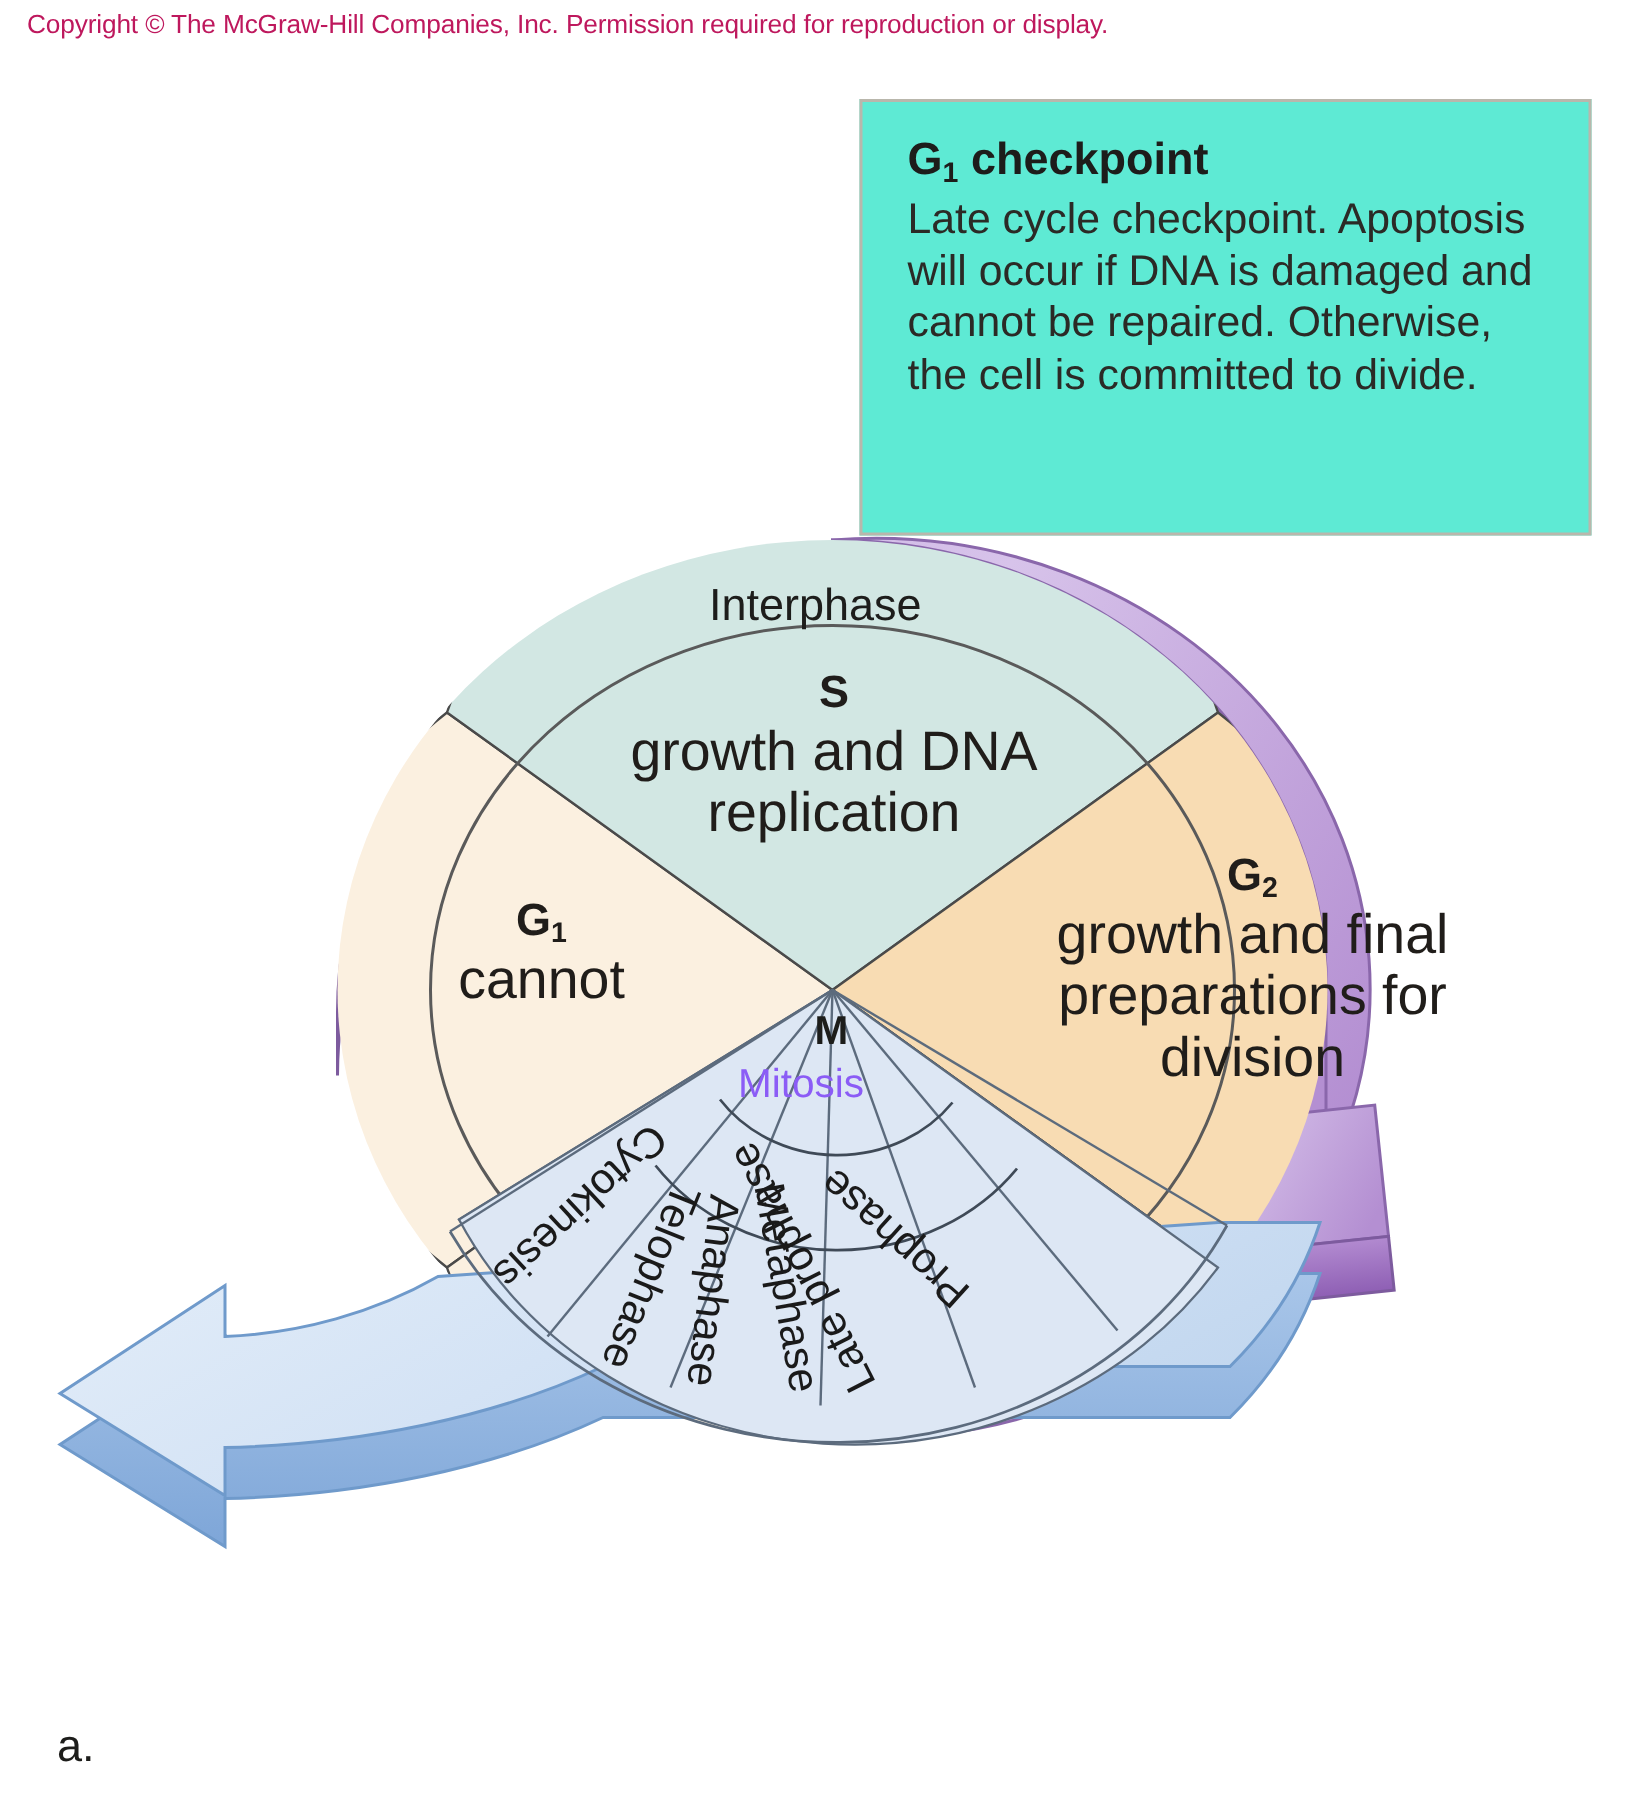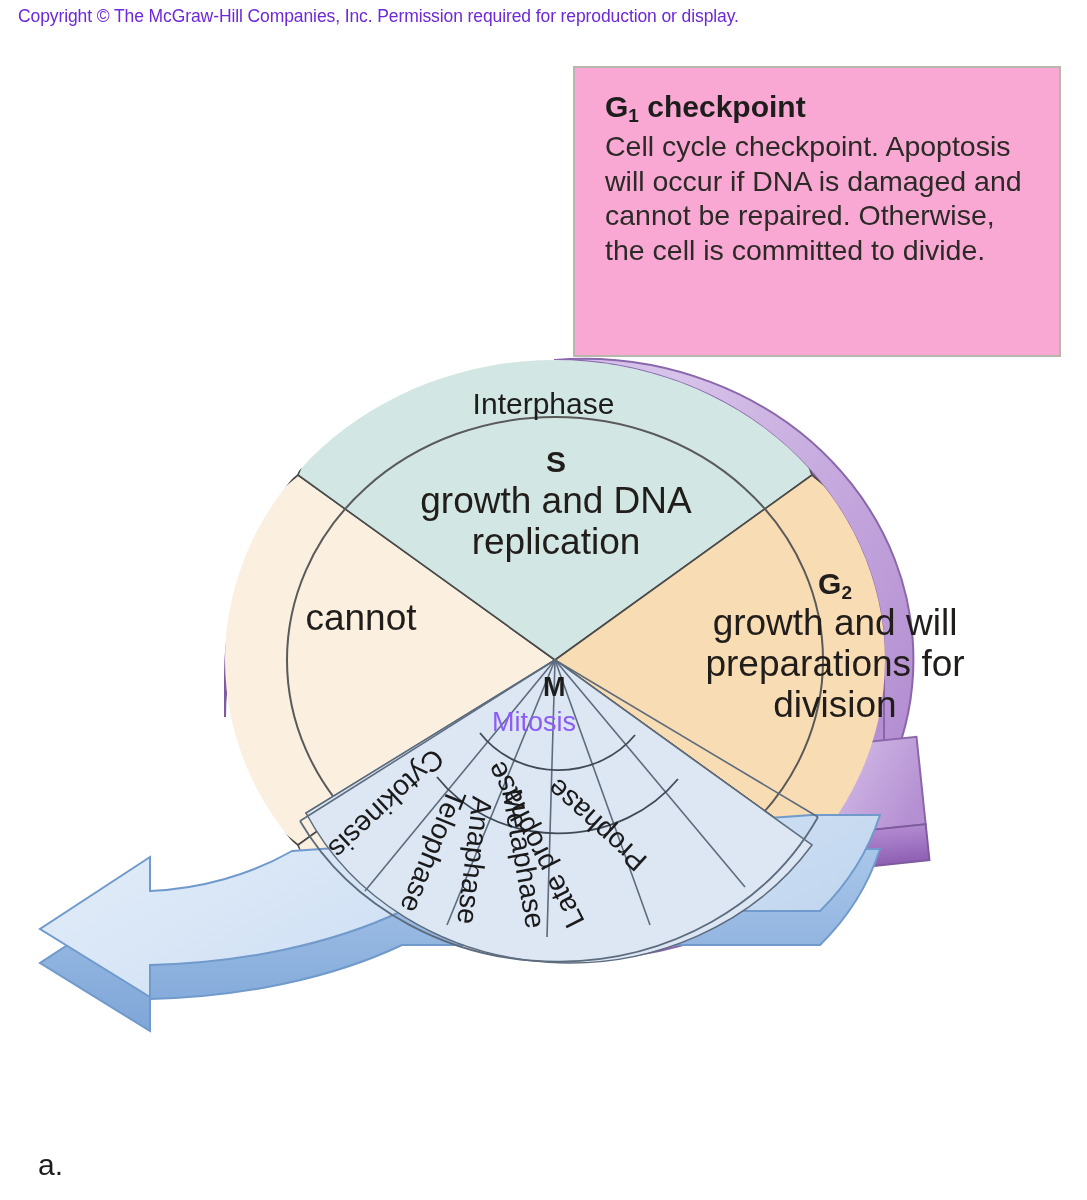--- a/index.html
+++ b/index.html
@@ -5,27 +5,27 @@
   html,body{margin:0;padding:0;}
   body{
     width:1087px;height:1200px;background:#ffffff;
     font-family:"Liberation Sans",sans-serif;
     color:#231f20;overflow:hidden;position:relative;
   }
   #stage{position:absolute;left:0;top:0;width:1087px;height:1200px;}
 
   .copyright{
     position:absolute;left:18px;top:6px;
-    font-size:17.5px;letter-spacing:-0.1px;color:#6d28d9;
+    font-size:17.5px;letter-spacing:-0.1px;color:#be185d;
     white-space:nowrap;
   }
 
   .callout{
     position:absolute;left:573px;top:66px;width:488px;height:291px;
-    background:#f9a8d4;border:2px solid #b9b7ac;
+    background:#5eead4;border:2px solid #b9b7ac;
     box-sizing:border-box;padding:22px 26px 0 30px;
   }
   .callout-title{
     font-size:30px;font-weight:bold;color:#1d1d1b;
     margin:0 0 6px 0;line-height:1.1;
   }
   .callout-title sub{font-size:19px;vertical-align:baseline;position:relative;top:5px;}
   .callout-body{
     font-size:28.5px;line-height:1.215;color:#2b2a26;margin:0;
   }
@@ -58,21 +58,21 @@
 </style>
 </head>
 <body>
 
 <div id="stage">
 
   <div class="copyright">Copyright © The McGraw-Hill Companies, Inc. Permission required for reproduction or display.</div>
 
   <div class="callout">
     <div class="callout-title"><span>G</span><sub>1</sub><span> checkpoint</span></div>
-    <div class="callout-body">Cell cycle checkpoint. Apoptosis will occur if DNA is damaged and cannot be repaired. Otherwise, the cell is committed to divide.</div>
+    <div class="callout-body">Late cycle checkpoint. Apoptosis will occur if DNA is damaged and cannot be repaired. Otherwise, the cell is committed to divide.</div>
   </div>
 
   <div id="diagram">
     <svg width="1087" height="700" viewBox="0 0 1087 700" xmlns="http://www.w3.org/2000/svg">
       <defs>
         <linearGradient id="purpTop" x1="0" y1="0" x2="1" y2="0.6">
           <stop offset="0" stop-color="#c8b0e2"></stop>
           <stop offset="0.45" stop-color="#d7c3ea"></stop>
           <stop offset="1" stop-color="#b48fd2"></stop>
         </linearGradient>
@@ -200,26 +200,27 @@
     </svg>
 
     <div class="lbl interphase">Interphase</div>
 
     <div class="sector-label" style="left:386px;top:100px;width:340px;">
       <span class="hd">S</span>
       <span class="ds">growth and DNA replication</span>
     </div>
 
     <div class="sector-label" style="left:236px;top:252px;width:250px;">
+      <span class="hd"><span>G</span><sub>1</sub></span>
       <span class="ds">cannot</span>
     </div>
 
     <div class="sector-label" style="left:690px;top:222px;width:290px;">
       <span class="hd"><span>G</span><sub>2</sub></span>
-      <span class="ds">growth and will preparations for division</span>
+      <span class="ds">growth and final preparations for division</span>
     </div>
 
     <div class="m-label" style="left:543px;top:327px;">M</div>
     <div class="mitosis-label" style="left:492px;top:362px;">Mitosis</div>
 
     <div class="spoke" style="left:478px;top:334px;transform:rotate(137deg) translate(68px,-50%);">Cytokinesis</div>
     <div class="spoke" style="left:478px;top:334px;transform:rotate(112deg) translate(96px,-50%);">Telophase</div>
     <div class="spoke" style="left:478px;top:334px;transform:rotate(97deg) translate(100px,-50%);">Anaphase</div>
     <div class="spoke" style="left:478px;top:334px;transform:rotate(80deg) translate(98px,-50%);">Metaphase</div>
     <div class="spoke" style="left:478px;top:334px;transform:rotate(243deg) translate(-250px,-50%);">Late prophase</div>

